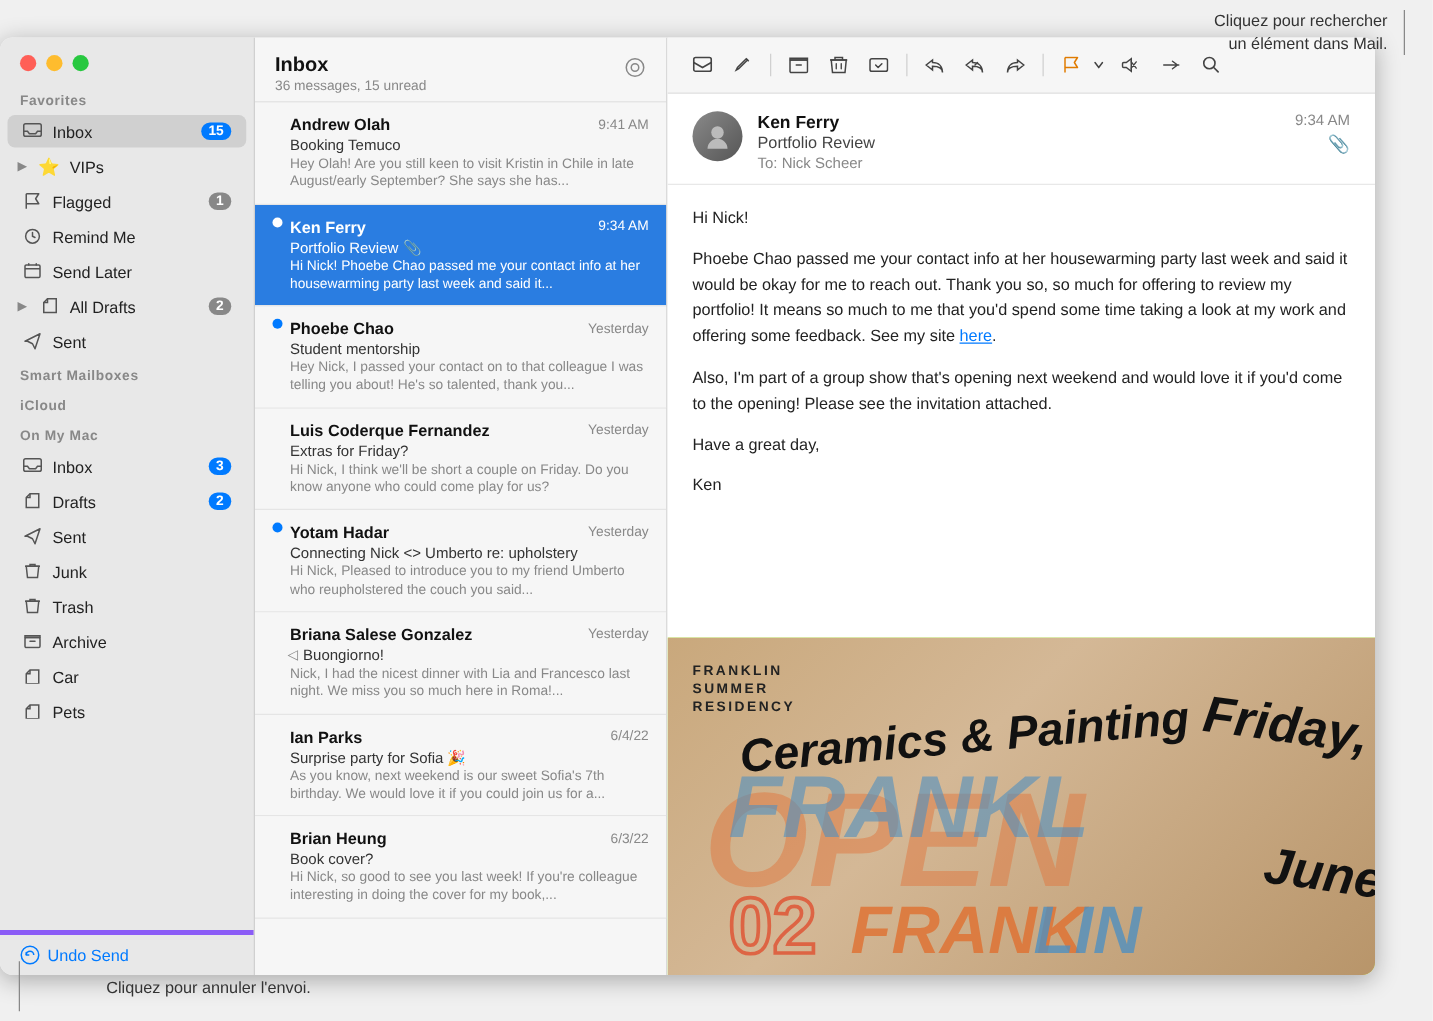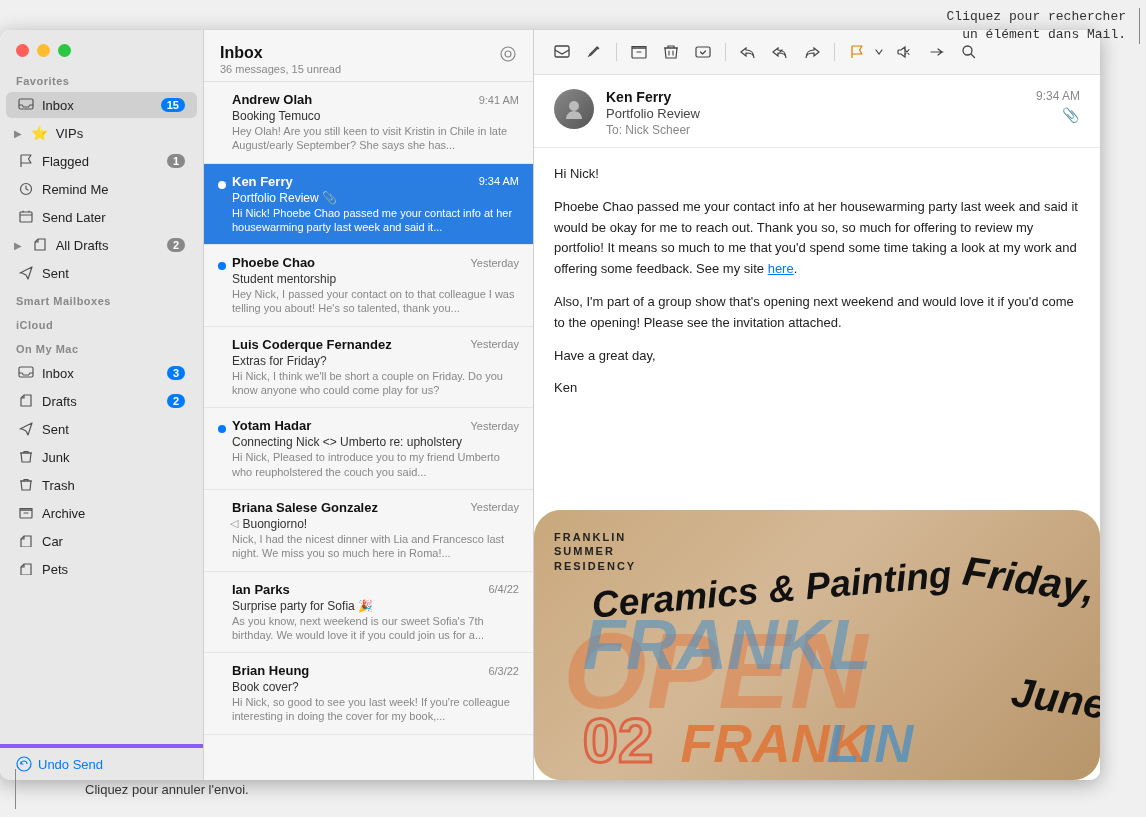--- a/index.html
+++ b/index.html
@@ -9,27 +9,26 @@
       width: 1146px;
       height: 817px;
       overflow: hidden;
       position: relative;
     }
 
     
     .tooltip-topright {
       position: absolute;
       top: 8px;
-      right: 20px;
+      right: 36px;
       text-align: right;
       font-size: 13px;
       color: #333;
       line-height: 1.4;
       z-index: 100;
-      font-family: Liberation Mono, monospace;
     }
     .tooltip-topright::after {
       content: '';
       position: absolute;
       right: -14px;
       top: 0;
       bottom: 0;
       width: 1px;
       background: #888;
     }
@@ -228,21 +227,21 @@
     .message-item.selected .msg-dot { background: white; }
 
     .msg-row1 {
       display: flex;
       align-items: center;
       justify-content: space-between;
       margin-bottom: 2px;
     }
     .msg-sender-wrap {
       display: flex;
-      align-items: flex-end;
+      align-items: flex-start;
       gap: 6px;
     }
     .msg-dot {
       width: 8px;
       height: 8px;
       border-radius: 50%;
       background: #007aff;
       flex-shrink: 0;
     }
     .msg-dot.empty {
@@ -389,21 +388,20 @@
     .detail-body p { margin-bottom: 12px; }
     .detail-body a { color: #007aff; }
 
     
     .detail-image {
       height: 270px;
       background: #bef264;
       position: relative;
       overflow: hidden;
       flex-shrink: 0;
-      border-radius: 27px;
     }
     .invitation-overlay {
       width: 100%;
       height: 100%;
       position: relative;
       background: linear-gradient(135deg, #c9a87c 0%, #d4b896 40%, #b8956a 100%);
       display: flex;
       align-items: center;
       justify-content: center;
       overflow: hidden;

